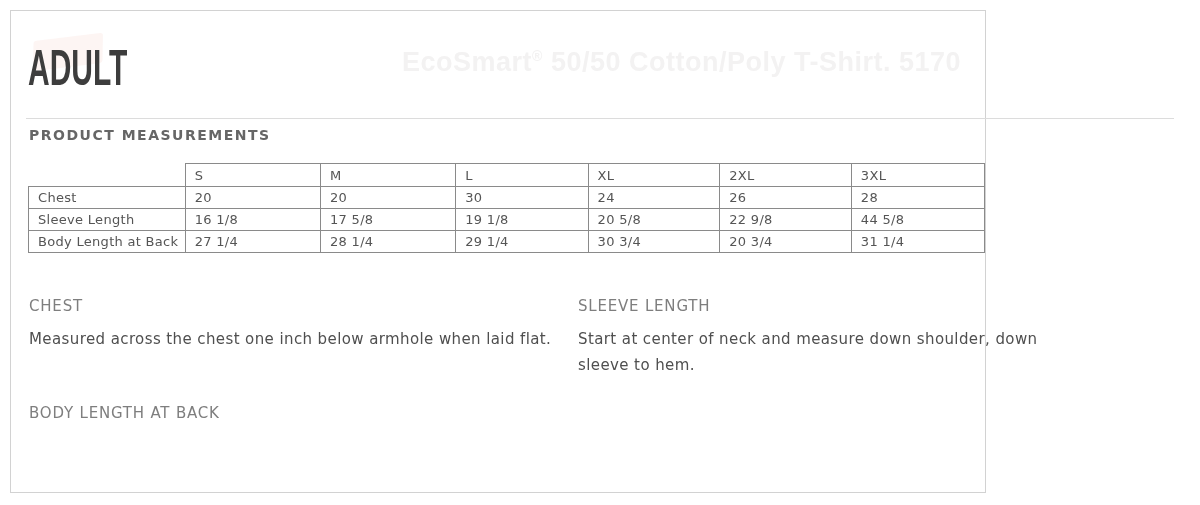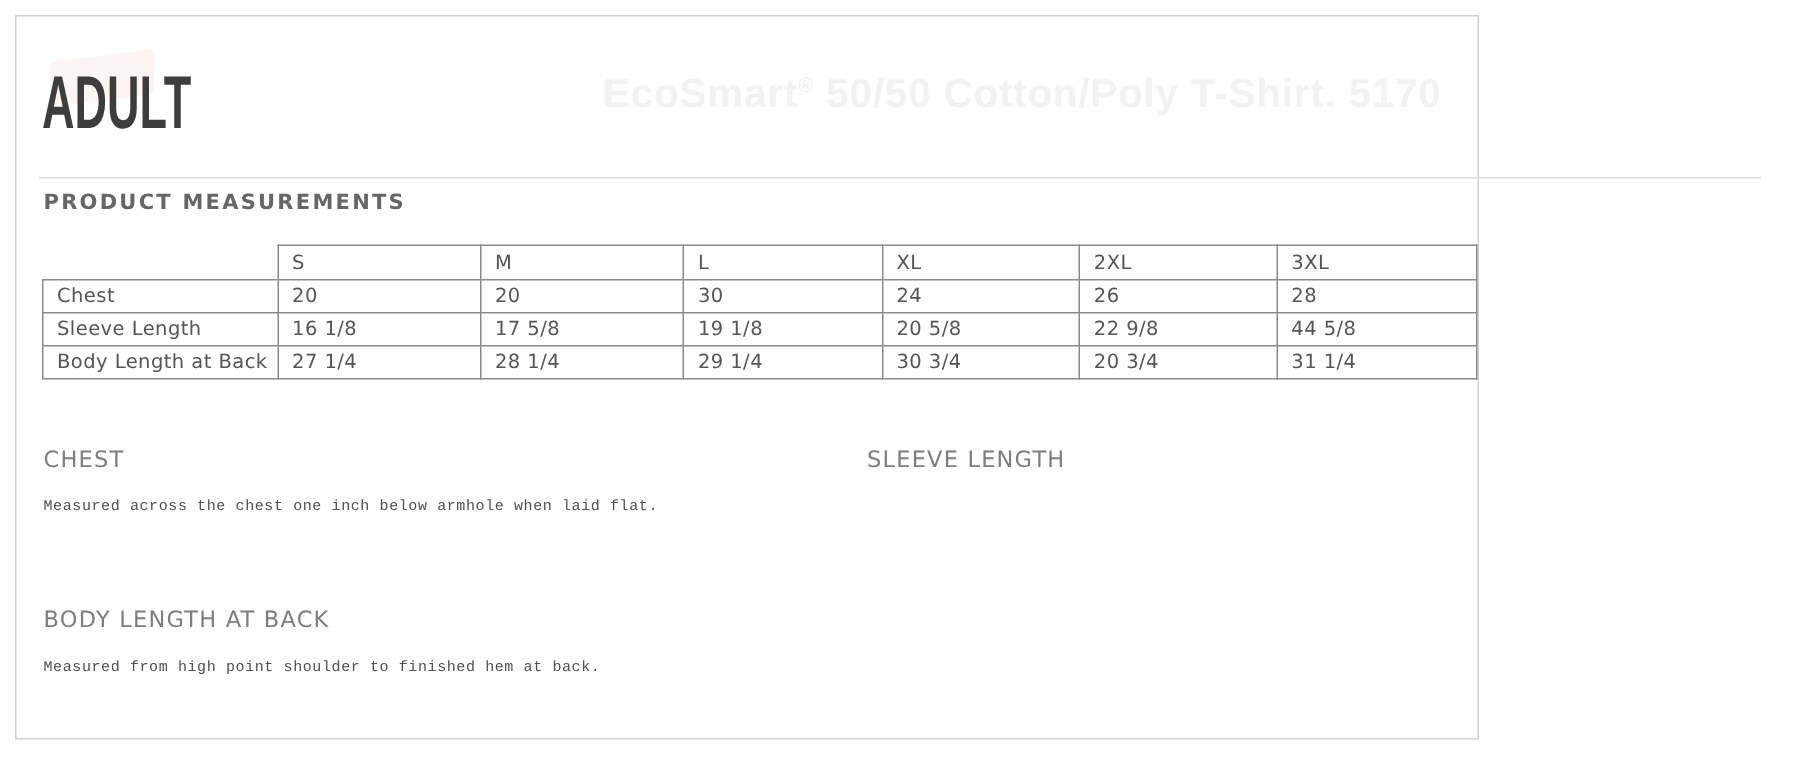--- a/index.html
+++ b/index.html
@@ -89,25 +89,24 @@
   table.size-table thead th { height: 23px; }
   table.size-table th.corner { border: none; }
   .def-block { position: absolute; }
   .def-heading {
     font-size: 15px;
     color: #7e7e7e;
     letter-spacing: 0.8px;
     margin-bottom: 11px;
   }
   .def-text {
-    font-size: 10px;
+    font-size: 15px;
     color: #4f4f4f;
     letter-spacing: 0.4px;
     line-height: 26px;
-    font-family: Liberation Mono, monospace;
   }
   .def-chest { left: 18px; top: 286px; width: 535px; }
   .def-sleeve { left: 567px; top: 286px; width: 515px; }
   .def-body { left: 18px; top: 393px; width: 535px; }
 </style>
 </head>
 <body>
 
 <div class="frame">
 
@@ -175,20 +174,20 @@
     </tbody>
   </table>
 
   <div class="def-block def-chest">
     <div class="def-heading">CHEST</div>
     <div class="def-text">Measured across the chest one inch below armhole when laid flat.</div>
   </div>
 
   <div class="def-block def-sleeve">
     <div class="def-heading">SLEEVE LENGTH</div>
+    <div class="def-text">Start at center of neck and measure down shoulder, down sleeve to hem.</div>
   </div>
 
   <div class="def-block def-body">
     <div class="def-heading">BODY LENGTH AT BACK</div>
-    <div class="def-text">Measured from high point shoulder to finished hem at back.</div>
   </div>
 
 </div>
 
 </body></html>

